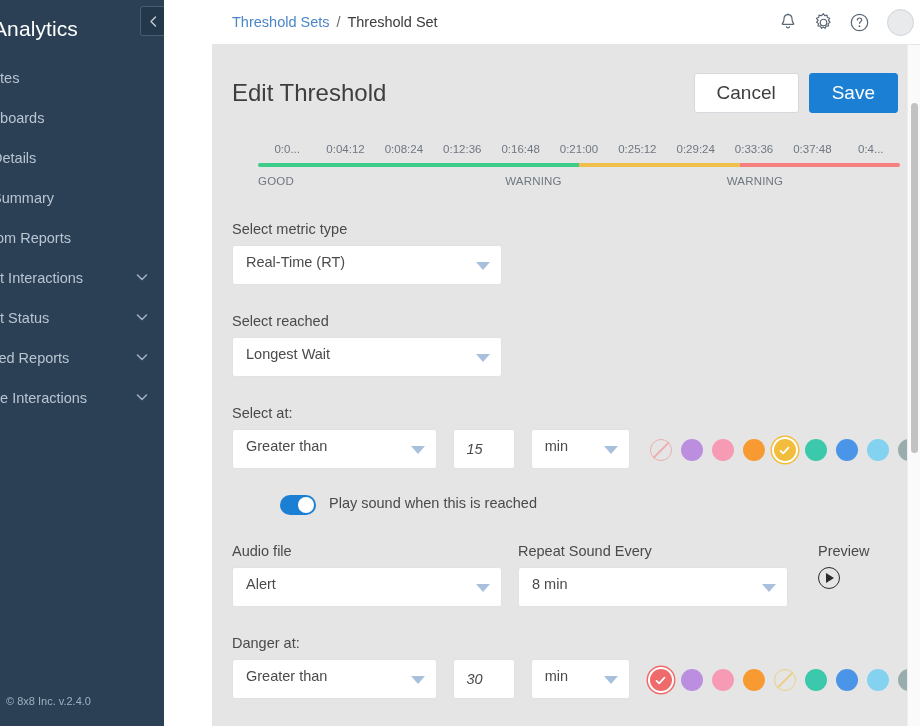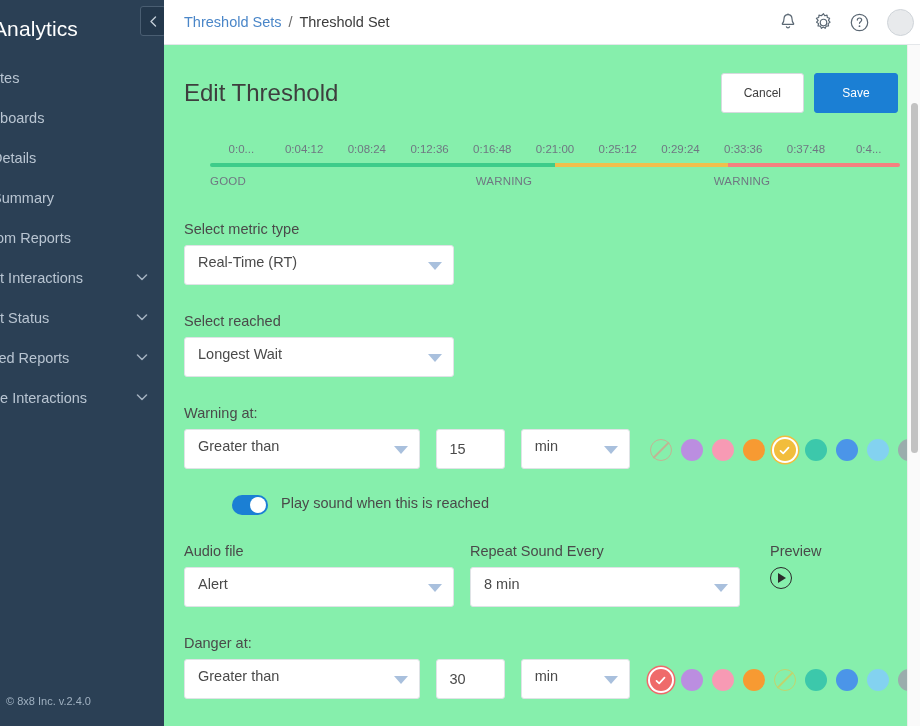--- a/index.html
+++ b/index.html
@@ -2,21 +2,21 @@
 <html><head>
 <meta charset="utf-8">
 <style>
   * { box-sizing: border-box; margin: 0; padding: 0; }
   html, body {
     width: 920px; height: 726px;
     overflow: hidden;
     font-family: "Liberation Sans", sans-serif;
     background: #ffffff;
   }
-  .app { position: relative; width: 920px; height: 726px; display: flex; }
+  .app { position: relative; width: 920px; height: 726px; display: flex; gap: 48px; }
 
   
   .sidebar {
     width: 164px; height: 726px;
     background: #2b4055;
     color: #c3cdd8;
     position: relative;
     flex: 0 0 164px;
     overflow: hidden;
   }
@@ -57,21 +57,21 @@
     position: absolute; bottom: 12px; left: 0; right: 0;
     height: 26px; line-height: 26px;
     font-size: 11px; color: #9fb0c0;
     padding-left: 6px;
     white-space: nowrap;
   }
 
   
   .main {
     flex: 1 1 auto; height: 726px;
-    position: relative; background: #86efac;
+    position: relative; background: #e5e5e5;
     overflow: hidden;
   }
   .topbar {
     height: 45px;
     border-bottom: 1px solid #e4e7ea;
     display: flex; align-items: center;
     padding: 0 0 0 20px;
     background: #fff;
   }
   .breadcrumb { font-size: 14.5px; color: #3b3b3b; white-space: nowrap; }
@@ -88,21 +88,21 @@
 
   .content { padding: 0 0 0 20px; position: relative; height: 681px; }
 
   .page-head {
     display: flex; align-items: center;
     padding: 28px 22px 0 0;
   }
   .page-title { font-size: 24px; color: #3e3e3e; font-weight: normal; }
   .head-actions { margin-left: auto; display: flex; gap: 10px; align-items: center; }
   .btn {
-    font-size: 12px; padding: 0 22px; height: 40px;
+    font-size: 19px; padding: 0 22px; height: 40px;
     border-radius: 3px; cursor: pointer; border: 1px solid transparent;
     display: inline-flex; align-items: center; justify-content: center;
     font-family: "Liberation Sans", sans-serif;
   }
   .btn-secondary { background: #fff; border-color: #d6dade; color: #3e3e3e; }
   .btn-primary { background: #1b7fd4; color: #fff; border-color: #1b7fd4; min-width: 84px; }
 
   
   .timeline { margin-top: 30px; padding-right: 20px; position: relative; margin-left: 26px; }
   .tl-ticks { display: flex; position: relative; height: 16px; }
@@ -140,21 +140,21 @@
     border-right: 7px solid transparent;
     border-top: 8px solid #a9c0dd;
   }
   .input-box {
     height: 40px; border: 1px solid #dfe3e6; border-radius: 3px;
     background: #fff; display: flex; align-items: center;
     padding: 0 12px; font-size: 14.5px; color: #4a4a4a;
   }
 
   .w-condition { width: 270px; }
-  .w-number { width: 76px; }
+  .w-number { width: 76px; font-style: italic; }
   .w-unit { width: 120px; }
   .w-metric { width: 270px; }
   .w-audio { width: 270px; }
   .w-repeat { width: 270px; }
 
   .gap-12 { margin-left: 16px; }
 
   
   .swatches { display: flex; align-items: center; gap: 9px; margin-left: 20px; margin-bottom: 8px; }
   .sw {
@@ -349,21 +349,21 @@
 
       <div class="block">
         <label class="field-label">Select reached</label>
         <div class="select w-metric">
           <span>Longest Wait</span>
           <span class="caret"></span>
         </div>
       </div>
 
       <div class="block">
-        <label class="field-label">Warning at:</label>
+        <label class="field-label">Select at:</label>
         <div class="row">
           <div class="select w-condition">
             <span>Greater than</span>
             <span class="caret"></span>
           </div>
           <div class="input-box w-number gap-12">
             <span>15</span>
           </div>
           <div class="select w-unit gap-12">
             <span>min</span>

